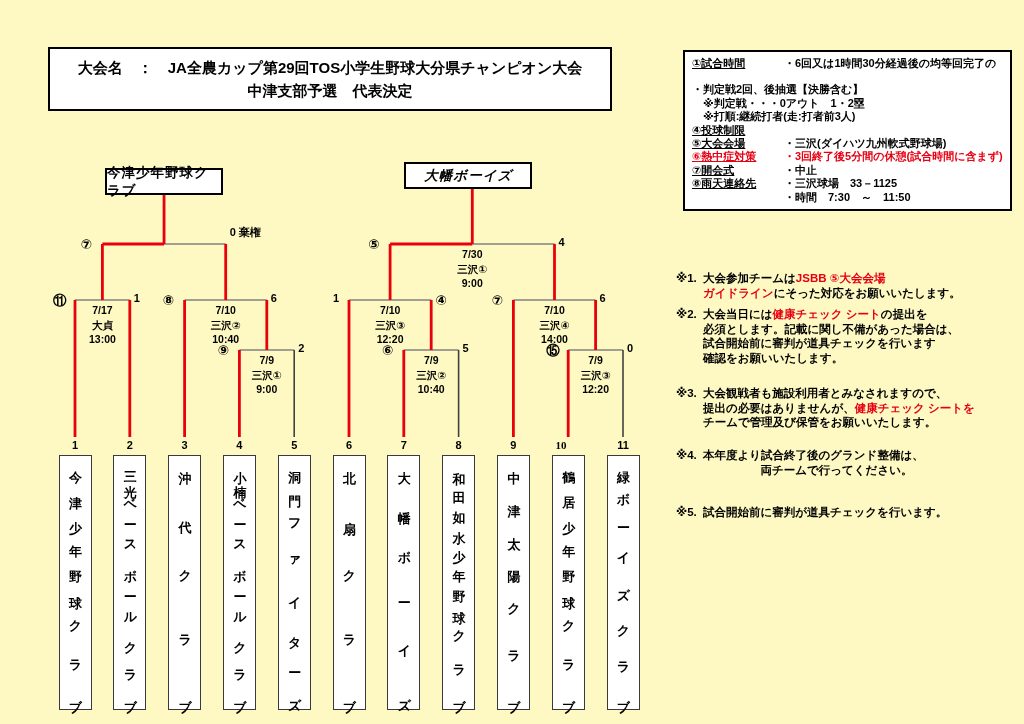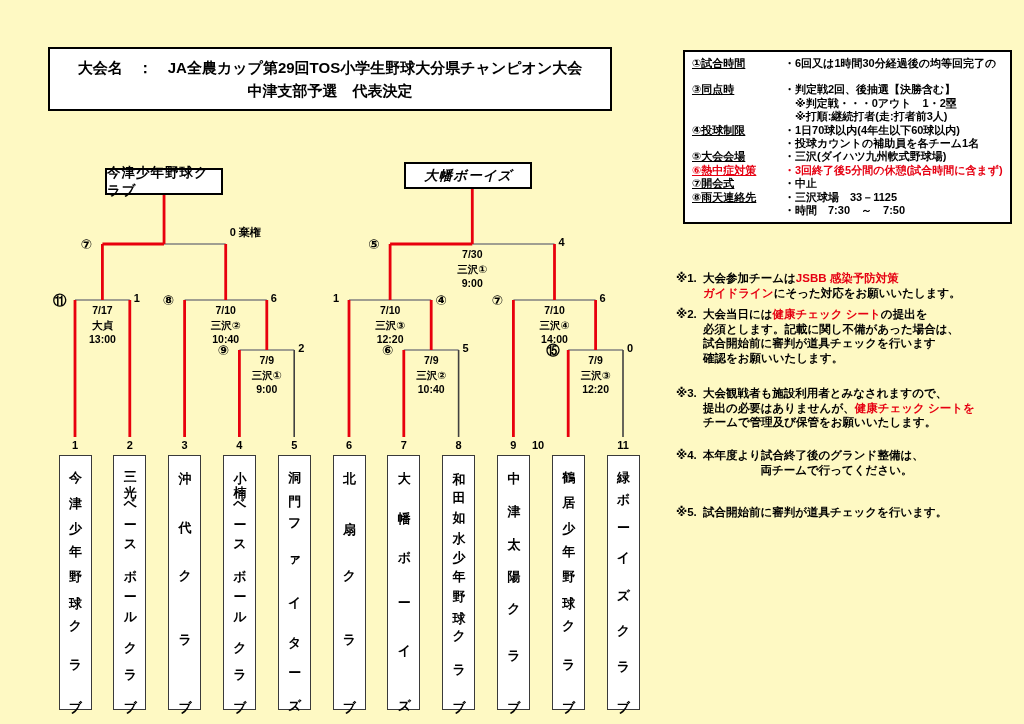--- a/index.html
+++ b/index.html
@@ -51,33 +51,28 @@
   </div>
 
   <div class="rules-panel">
       <div class="rule-row gap">
         <div class="rule-label">①試合時間</div>
         <div class="rule-content">
           <div class="rule-line">・6回又は1時間30分経過後の均等回完了の</div>
         </div>
       </div>
       <div class="rule-row">
-        <div class="rule-label">③同点時</div>
         <div class="rule-content">
           <div class="rule-line">・判定戦2回、後抽選【決勝含む】</div>
           <div class="rule-line">　※判定戦・・・0アウト　1・2塁</div>
           <div class="rule-line">　※打順:継続打者(走:打者前3人)</div>
         </div>
       </div>
       <div class="rule-row">
         <div class="rule-label">④投球制限</div>
-        <div class="rule-content">
-          <div class="rule-line">・1日70球以内(4年生以下60球以内)</div>
-          <div class="rule-line">・投球カウントの補助員を各チーム1名</div>
-        </div>
       </div>
       <div class="rule-row">
         <div class="rule-label">⑤大会会場</div>
         <div class="rule-content">
           <div class="rule-line">・三沢(ダイハツ九州軟式野球場)</div>
         </div>
       </div>
       <div class="rule-row">
         <div class="rule-label red">⑥熱中症対策</div>
         <div class="rule-content">
@@ -87,29 +82,29 @@
       <div class="rule-row">
         <div class="rule-label">⑦開会式</div>
         <div class="rule-content">
           <div class="rule-line">・中止</div>
         </div>
       </div>
       <div class="rule-row">
         <div class="rule-label">⑧雨天連絡先</div>
         <div class="rule-content">
           <div class="rule-line">・三沢球場　33－1125</div>
-          <div class="rule-line">・時間　7:30　～　7:50</div>
+          <div class="rule-line">・時間　7:30　～　11:50</div>
         </div>
       </div>
     </div>
 
   <div id="notes-layer">
       <div class="note" style="top: 271px;">
         <span class="note-no">※1.</span>
-        <div><span>大会参加チームは</span><span class="red">JSBB 感染予防対策</span></div>
+        <div><span>大会参加チームは</span><span class="red">JSBB ⑤大会会場</span></div>
         <div><span class="red">ガイドライン</span><span>にそった対応をお願いいたします。</span></div>
       </div>
       <div class="note" style="top: 307px;">
         <span class="note-no">※2.</span>
         <div><span>大会当日には</span><span class="red">健康チェック シート</span><span>の提出を</span></div>
         <div><span>必須とします。記載に関し不備があった場合は、</span></div>
         <div><span>試合開始前に審判が道具チェックを行います</span></div>
         <div><span>確認をお願いいたします。</span></div>
       </div>
       <div class="note" style="top: 386px;">
@@ -335,21 +330,21 @@
         <div class="team-name">
           <span>中</span>
           <span>津</span>
           <span>太</span>
           <span>陽</span>
           <span>ク</span>
           <span>ラ</span>
           <span>ブ</span>
         </div>
       </div>
-      <div class="team-no" style="left: 538px; top: 439px;">10</div>
+      <div class="team-no" style="left: 561px; top: 439px; font-family: Liberation Serif, serif;">10</div>
       <div class="team-box" style="left: 551.7px; top: 455px;">
         <div class="team-name">
           <span>鶴</span>
           <span>居</span>
           <span>少</span>
           <span>年</span>
           <span>野</span>
           <span>球</span>
           <span>ク</span>
           <span>ラ</span>

